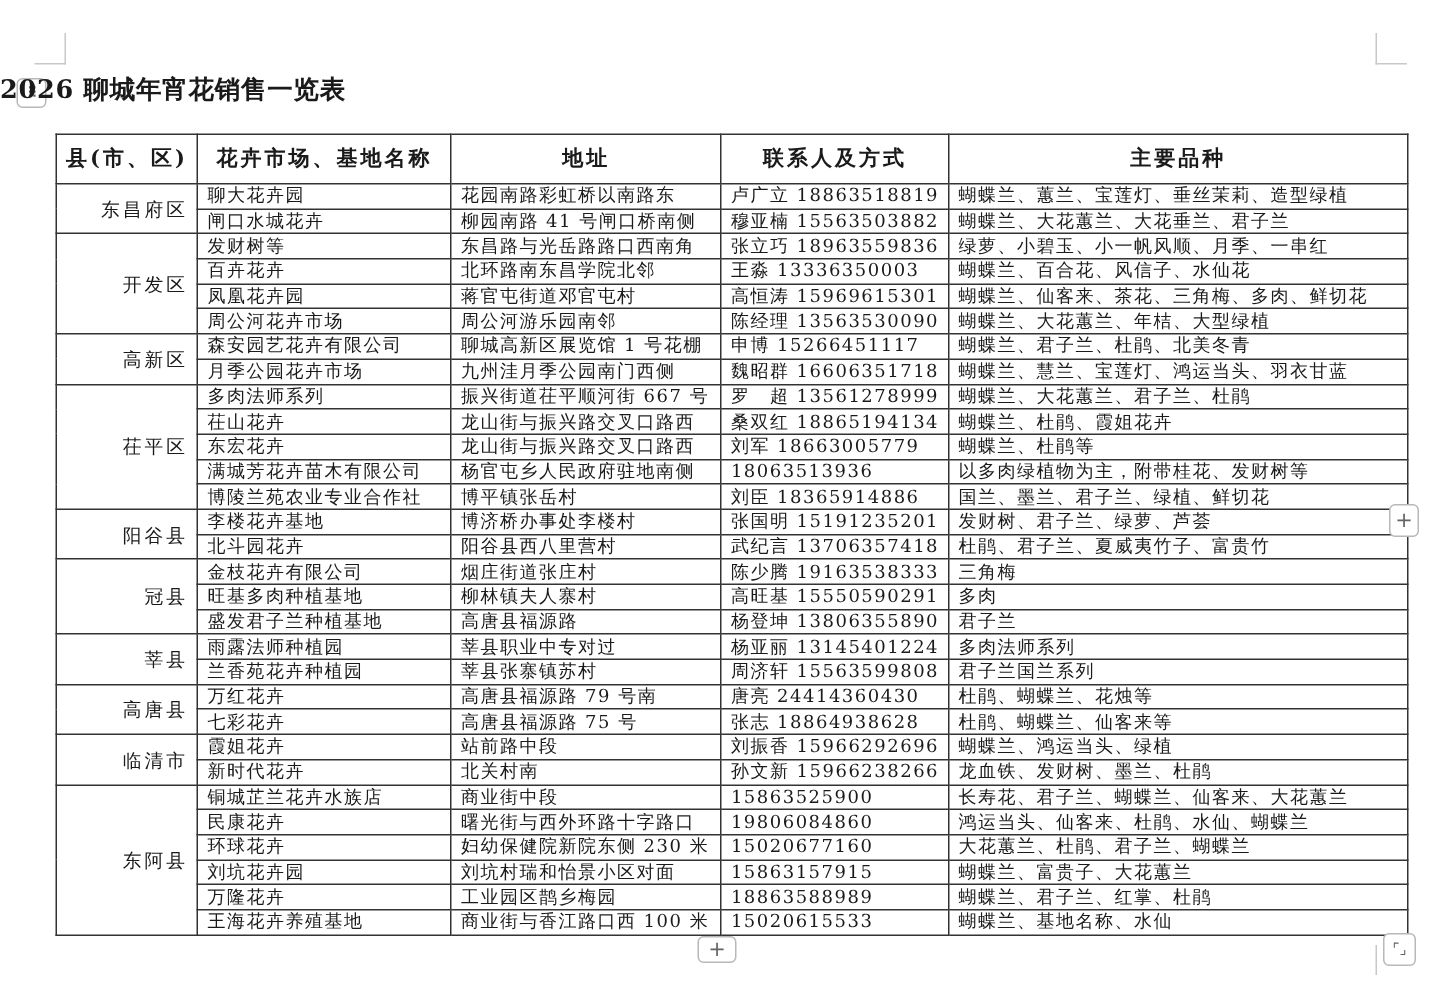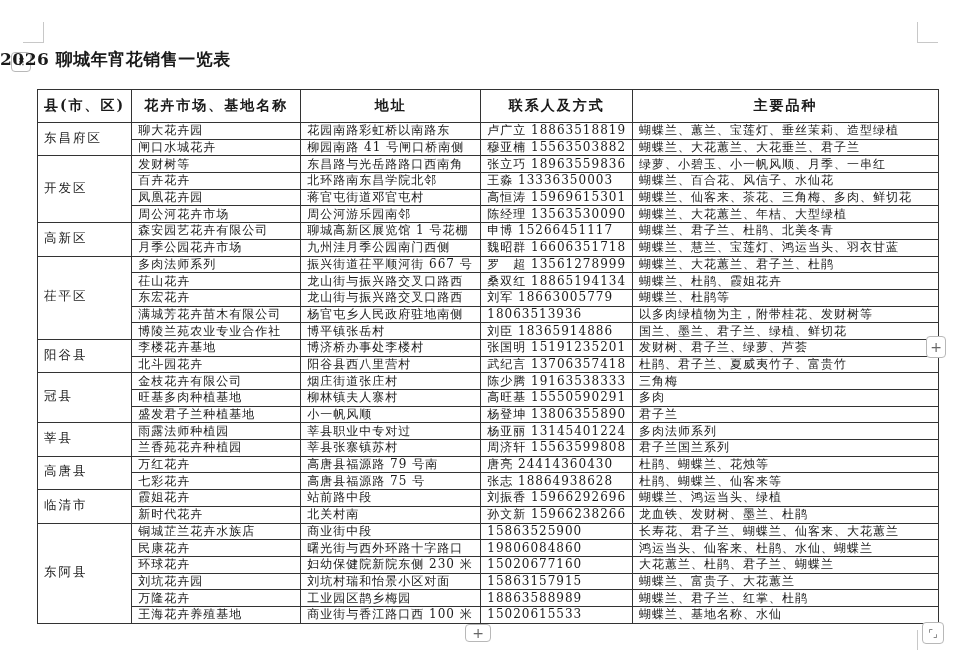--- a/index.html
+++ b/index.html
@@ -15,21 +15,21 @@
   .handle.drag { left: 11px; top: 52px; font-size: 10px; letter-spacing: -1px; }
   .handle.add-row { left: 465px; top: 624px; width: 26px; height: 18px; font-size: 14px; }
   .handle.add-col { left: 926px; top: 336px; width: 20px; height: 22px; font-size: 14px; }
   .handle.resize { left: 922px; top: 622px; width: 22px; height: 22px; font-size: 10px; }
   .title { position: absolute; left: 0; width: 932px; top: 48px; text-align: left;
            font-size: 17px; font-weight: bold; letter-spacing: 0.5px; }
   table { position: absolute; left: 37px; top: 89px; border-collapse: collapse; table-layout: fixed; }
   th, td { border: 1px solid #333; padding: 0 6px; white-space: nowrap; overflow: hidden; }
   th { height: 32px; font-size: 14px; font-weight: bold; text-align: center; letter-spacing: 2px; }
   td { height: 15.7px; font-size: 12px; line-height: 15px; letter-spacing: 1px; }
-  td.county { text-align: left; letter-spacing: 2px; font-size: 12.5px; font-family: Liberation Mono, monospace; }
+  td.county { text-align: right; letter-spacing: 2px; font-size: 12.5px; }
   col.c1 { width: 86px; } col.c2 { width: 169px; } col.c3 { width: 180px; } col.c4 { width: 139px; } col.c5 { width: 306px; }
 </style>
 </head>
 <body>
 
 <div class="corner tl"></div>
 <div class="corner tr"></div>
 <div class="corner br"></div>
 
 <div class="handle drag">⠿</div>
@@ -157,21 +157,21 @@
         <td>三角梅</td>
       </tr>
       <tr>
         <td>旺基多肉种植基地</td>
         <td>柳林镇夫人寨村</td>
         <td>高旺基 15550590291</td>
         <td>多肉</td>
       </tr>
       <tr>
         <td>盛发君子兰种植基地</td>
-        <td>小一帆风顺</td>
+        <td>高唐县福源路</td>
         <td>杨登坤 13806355890</td>
         <td>君子兰</td>
       </tr>
       <tr>
         <td class="county" rowspan="2">莘县</td>
         <td>雨露法师种植园</td>
         <td>莘县职业中专对过</td>
         <td>杨亚丽 13145401224</td>
         <td>多肉法师系列</td>
       </tr>

